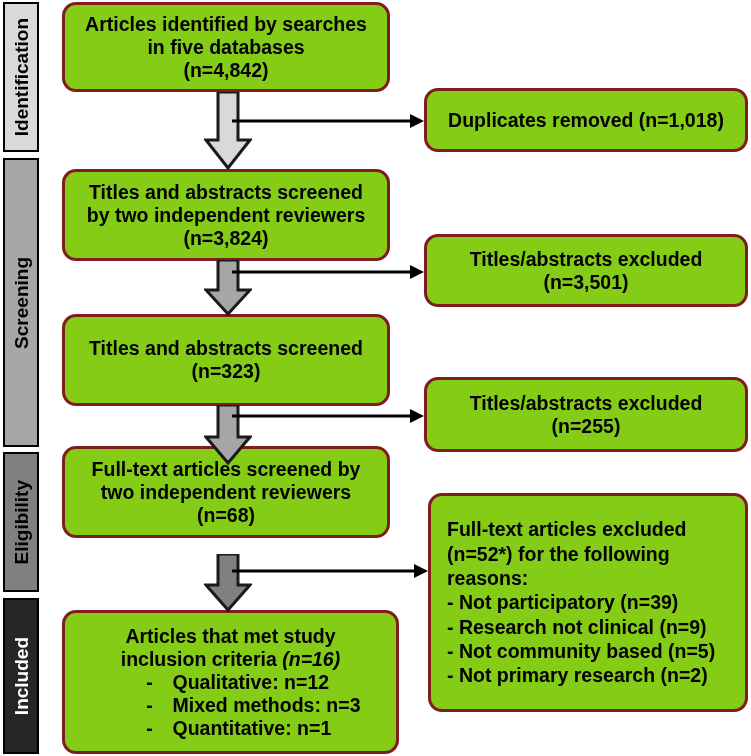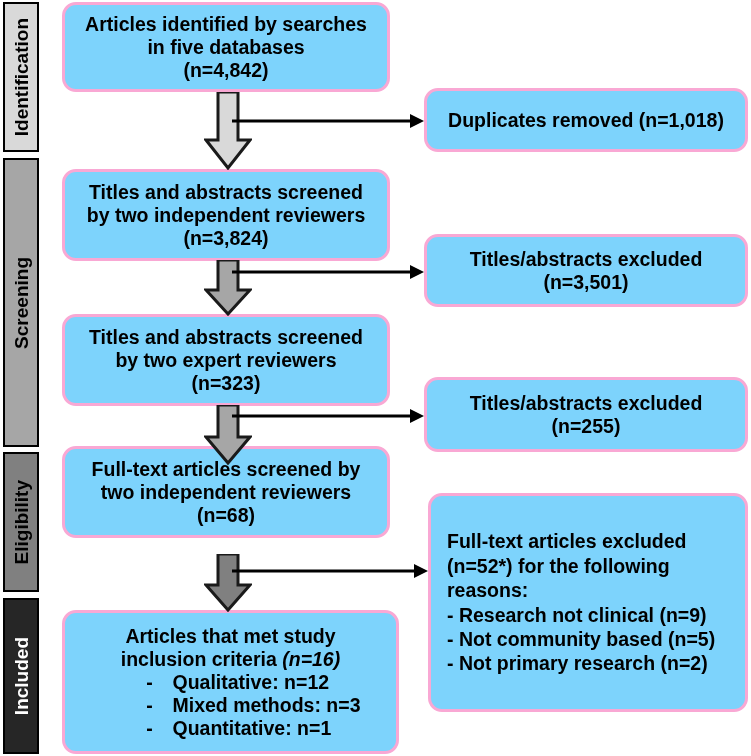--- a/index.html
+++ b/index.html
@@ -37,23 +37,23 @@
     font-weight: bold;
     letter-spacing: 0px;
     white-space: nowrap;
     line-height: 1;
   }
 
   
   .box {
     position: absolute;
     box-sizing: border-box;
-    border: 3px solid #f9a8d4;
+    border: 3px solid #7f1d1d;
     border-radius: 14px;
-    background: #7dd3fc;
+    background: #84cc16;
     display: flex;
     flex-direction: column;
     align-items: center;
     justify-content: center;
     text-align: center;
     font-size: 19.5px;
     font-weight: bold;
     line-height: 1.18;
     padding: 4px 8px;
   }
@@ -113,21 +113,20 @@
   </div>
 
   <div class="box" style="left:62px; top:169px; width:328px; height:92px;">
     <span class="line">Titles and abstracts screened</span>
     <span class="line">by two independent reviewers</span>
     <span class="line">(n=3,824)</span>
   </div>
 
   <div class="box" style="left:62px; top:314px; width:328px; height:92px;">
     <span class="line">Titles and abstracts screened</span>
-    <span class="line">by two expert reviewers</span>
     <span class="line">(n=323)</span>
   </div>
 
   <div class="box" style="left:62px; top:446px; width:328px; height:92px;">
     <span class="line">Full-text articles screened by</span>
     <span class="line">two independent reviewers</span>
     <span class="line">(n=68)</span>
   </div>
 
   <div class="box" style="left:62px; top:610px; width:337px; height:144px; justify-content:center;">
@@ -162,20 +161,21 @@
 
   <div class="box" style="left:424px; top:377px; width:324px; height:75px;">
     <span class="line">Titles/abstracts excluded</span>
     <span class="line">(n=255)</span>
   </div>
 
   <div class="box left-align" style="left:428px; top:493px; width:320px; height:219px; justify-content:center; line-height:1.25;">
     <span class="line">Full-text articles excluded</span>
     <span class="line">(n=52*) for the following</span>
     <span class="line">reasons:</span>
+    <span class="line">- Not participatory (n=39)</span>
     <span class="line">- Research not clinical (n=9)</span>
     <span class="line">- Not community based (n=5)</span>
     <span class="line">- Not primary research (n=2)</span>
   </div>
 
   <div class="v-arrow" style="left:204px; top:92px; width:48px; height:78px;">
     <svg width="48" height="78" viewBox="0 0 48 78">
       <polygon points="14,0 34,0 34,48 46,48 24,76 2,48 14,48" fill="#d9d9d9" stroke="#1a1a1a" stroke-width="3" stroke-linejoin="miter"></polygon>
     </svg>
   </div>

